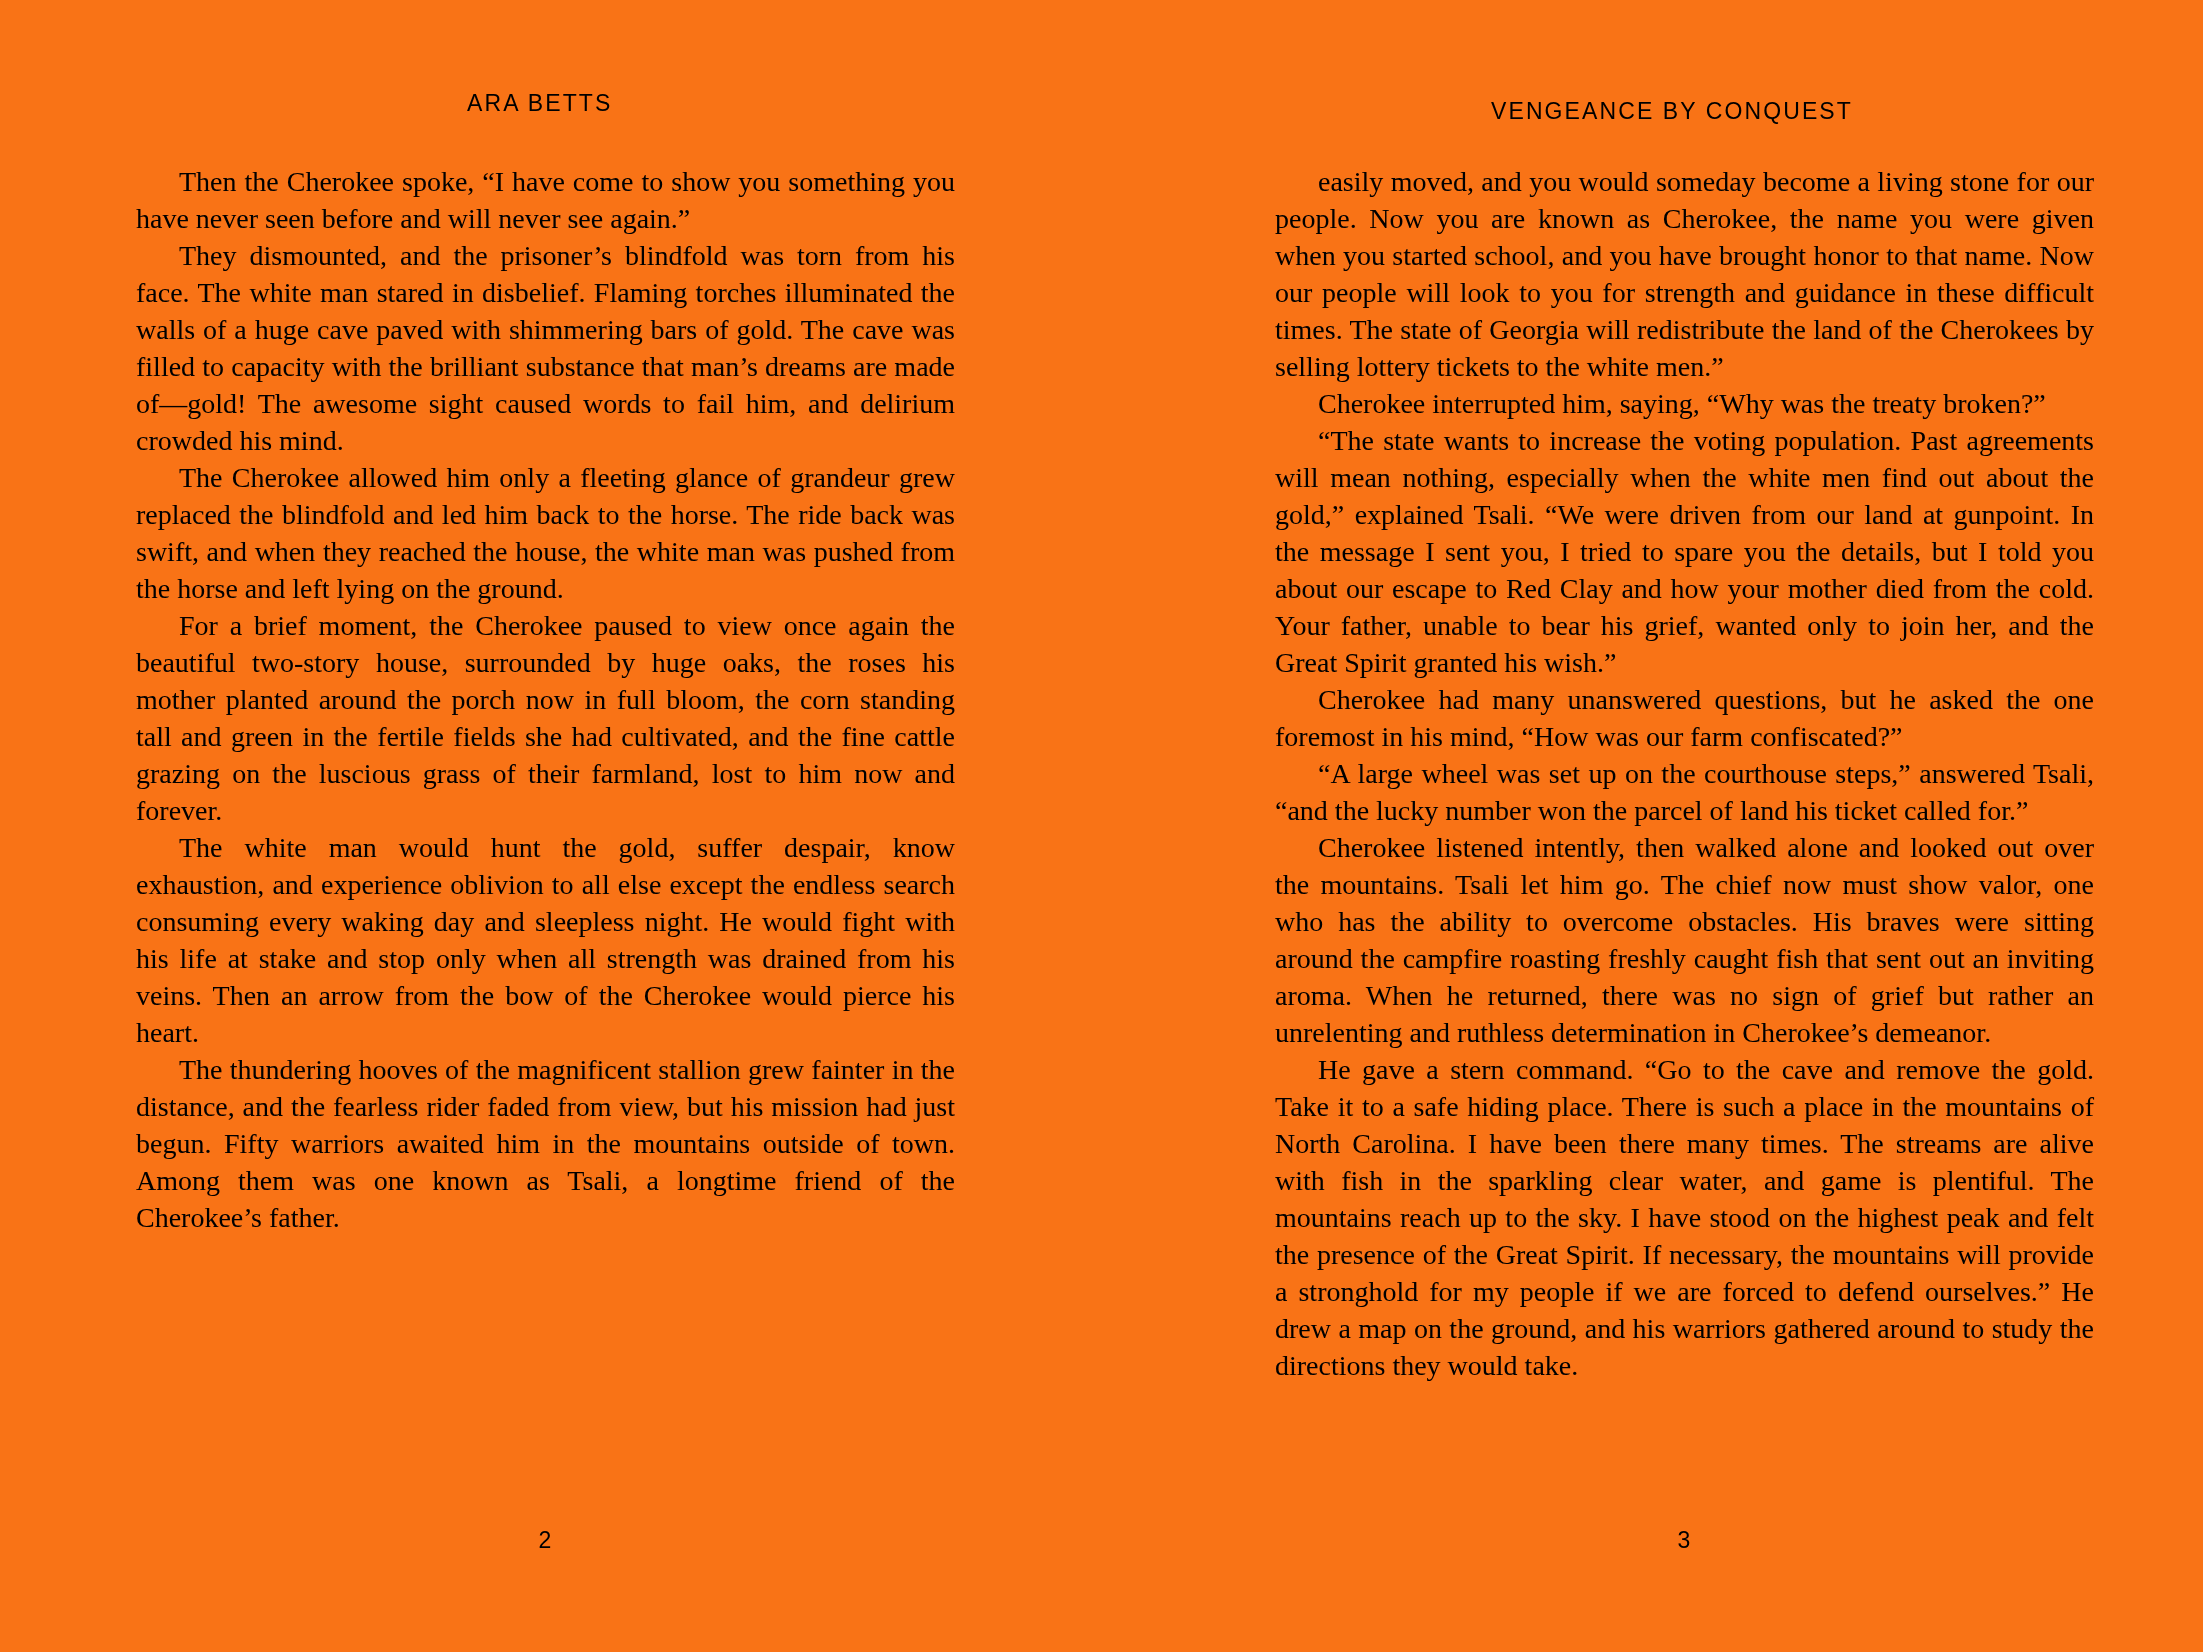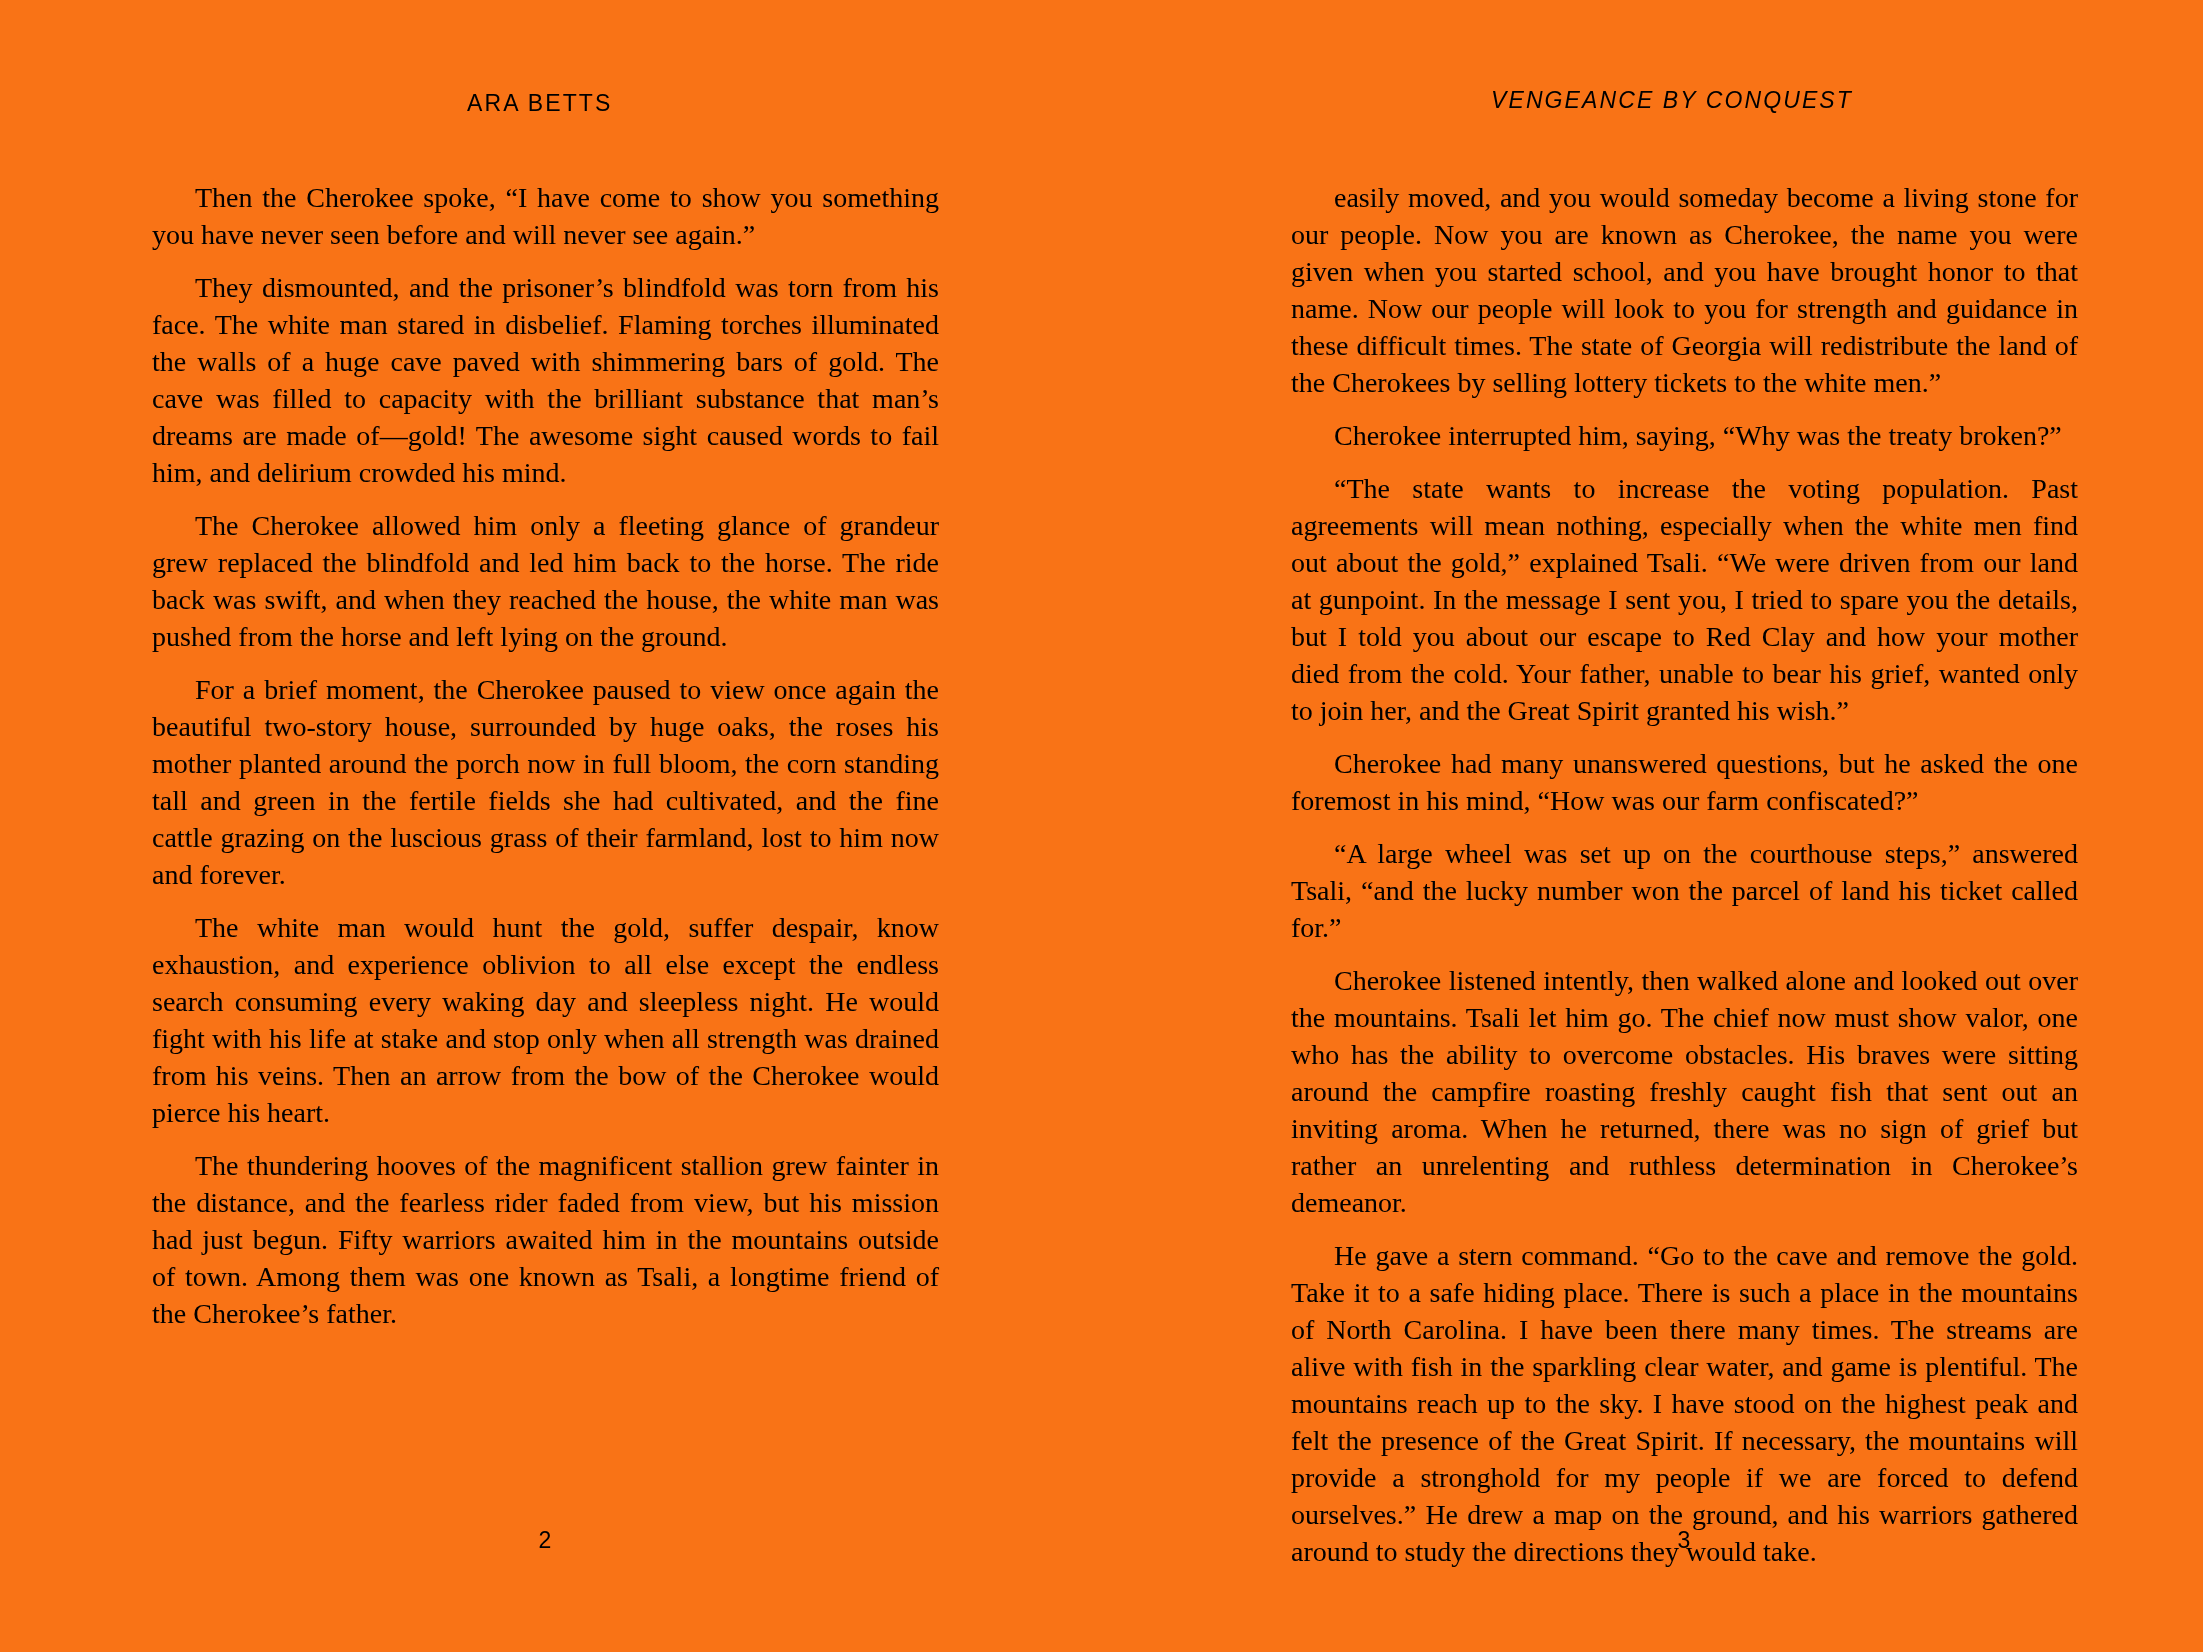--- a/index.html
+++ b/index.html
@@ -20,40 +20,40 @@
   .runhead {
     position: absolute;
     font-family: "Liberation Sans", "DejaVu Sans", sans-serif;
     font-size: 23px;
     letter-spacing: 2.1px;
     color: #000000;
     white-space: nowrap;
     font-weight: 400;
   }
   .runhead-left  { left: 467px;  top: 90px; }
-  .runhead-right { left: 1491px; top: 87px; font-style: italic; }
+  .runhead-right { left: 1491px; top: 98px; }
 
   
   .col {
     position: absolute;
     top: 163px;
     width: 819px;
     color: #000000;
     font-size: 28px;
     line-height: 37px;
     text-align: justify;
     text-justify: inter-word;
     -webkit-hyphens: none;
     hyphens: none;
   }
   .col-left  { left: 136px; }
   .col-right { left: 1275px; }
 
   .col p {
-    margin: 16px;
+    margin: 0;
     text-indent: 43px;
   }
 
   
   .folio {
     position: absolute;
     font-family: "Liberation Sans", "DejaVu Sans", sans-serif;
     font-size: 23px;
     color: #000000;
     top: 1527px;

